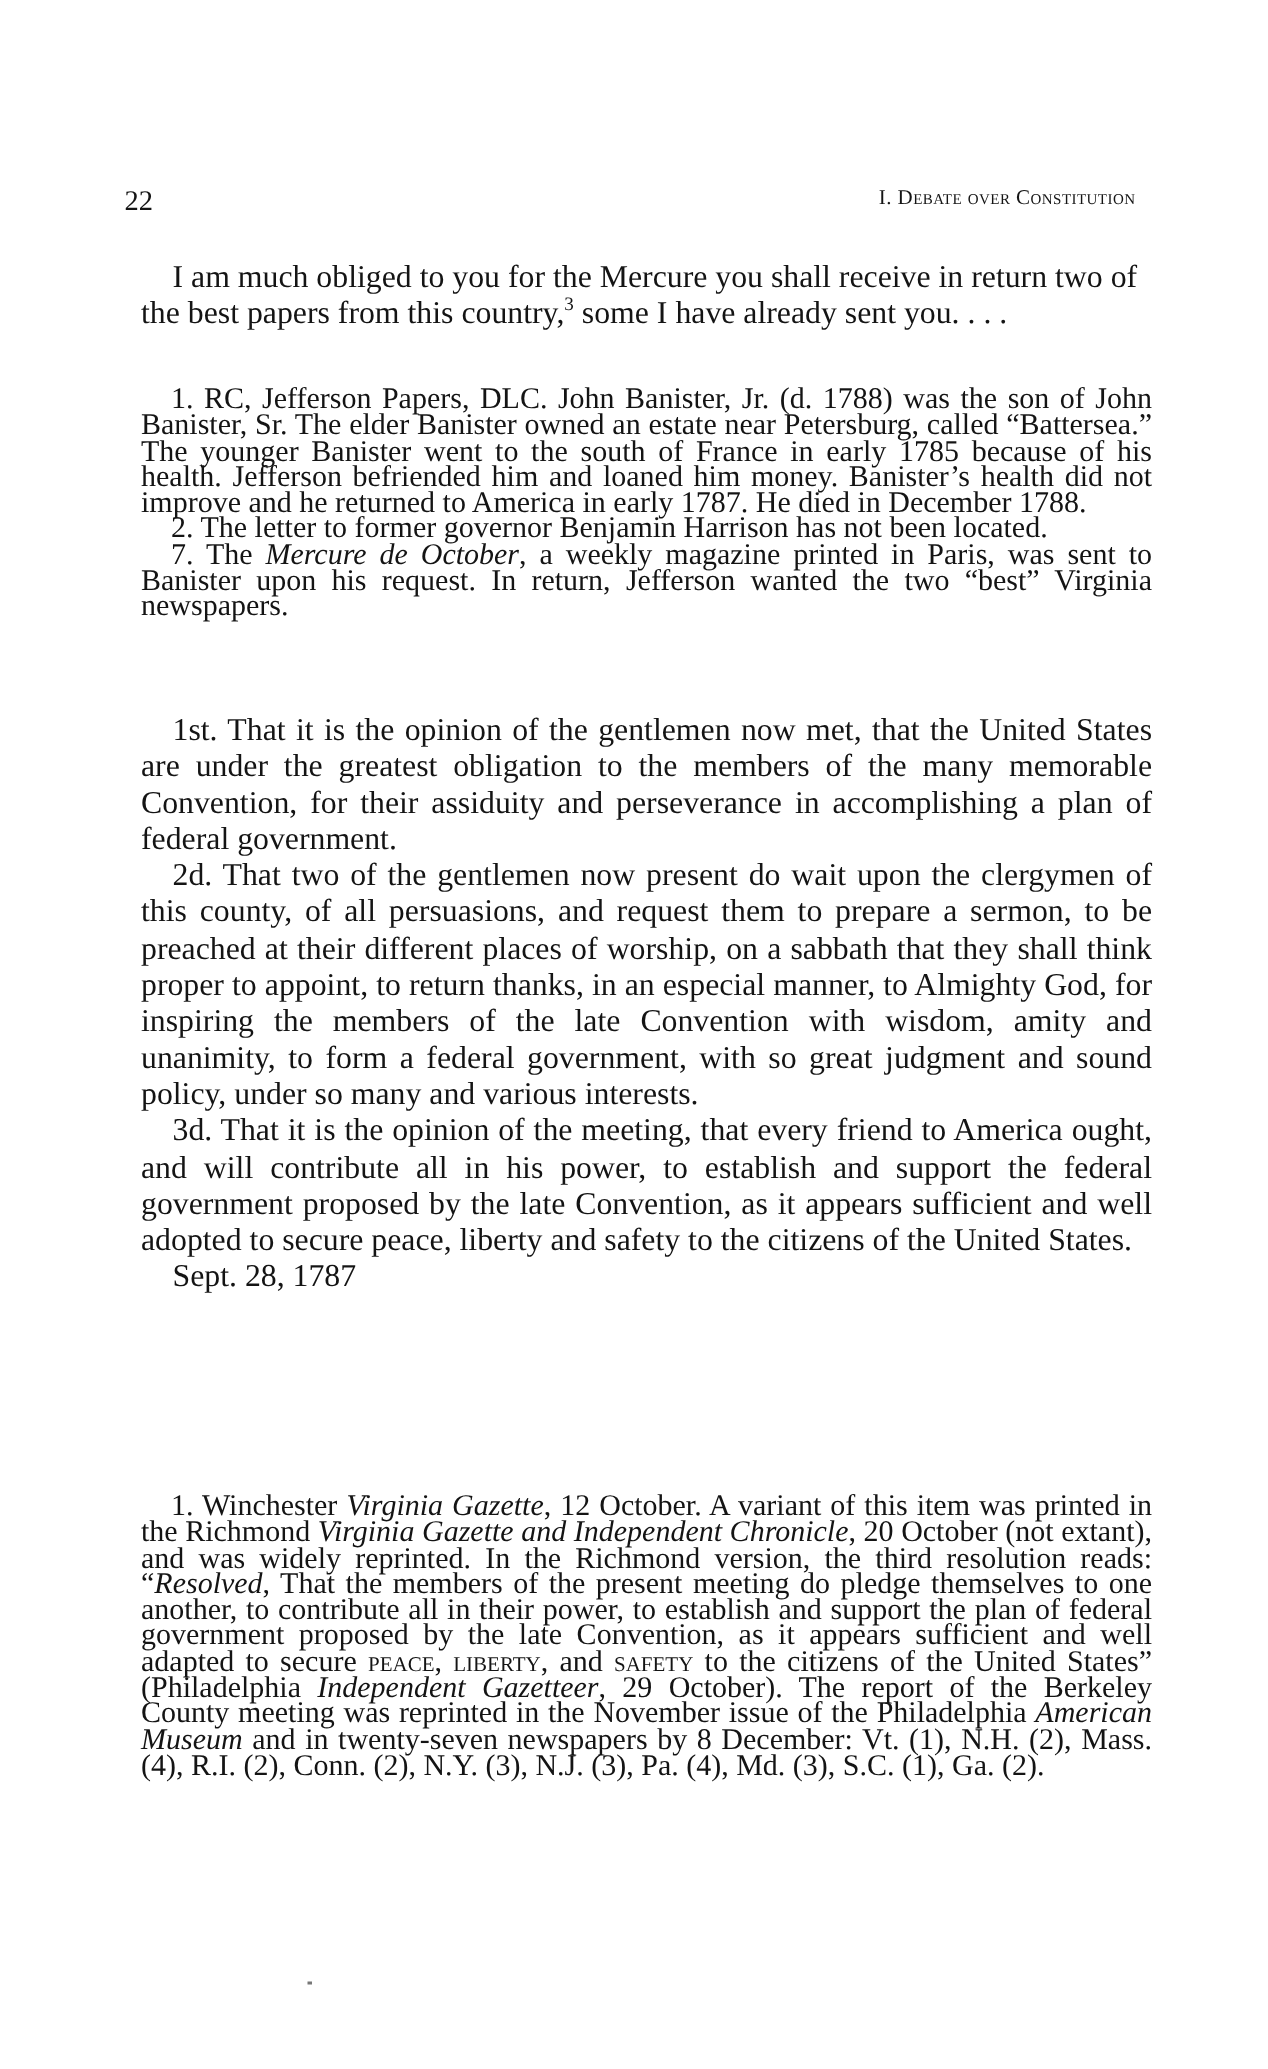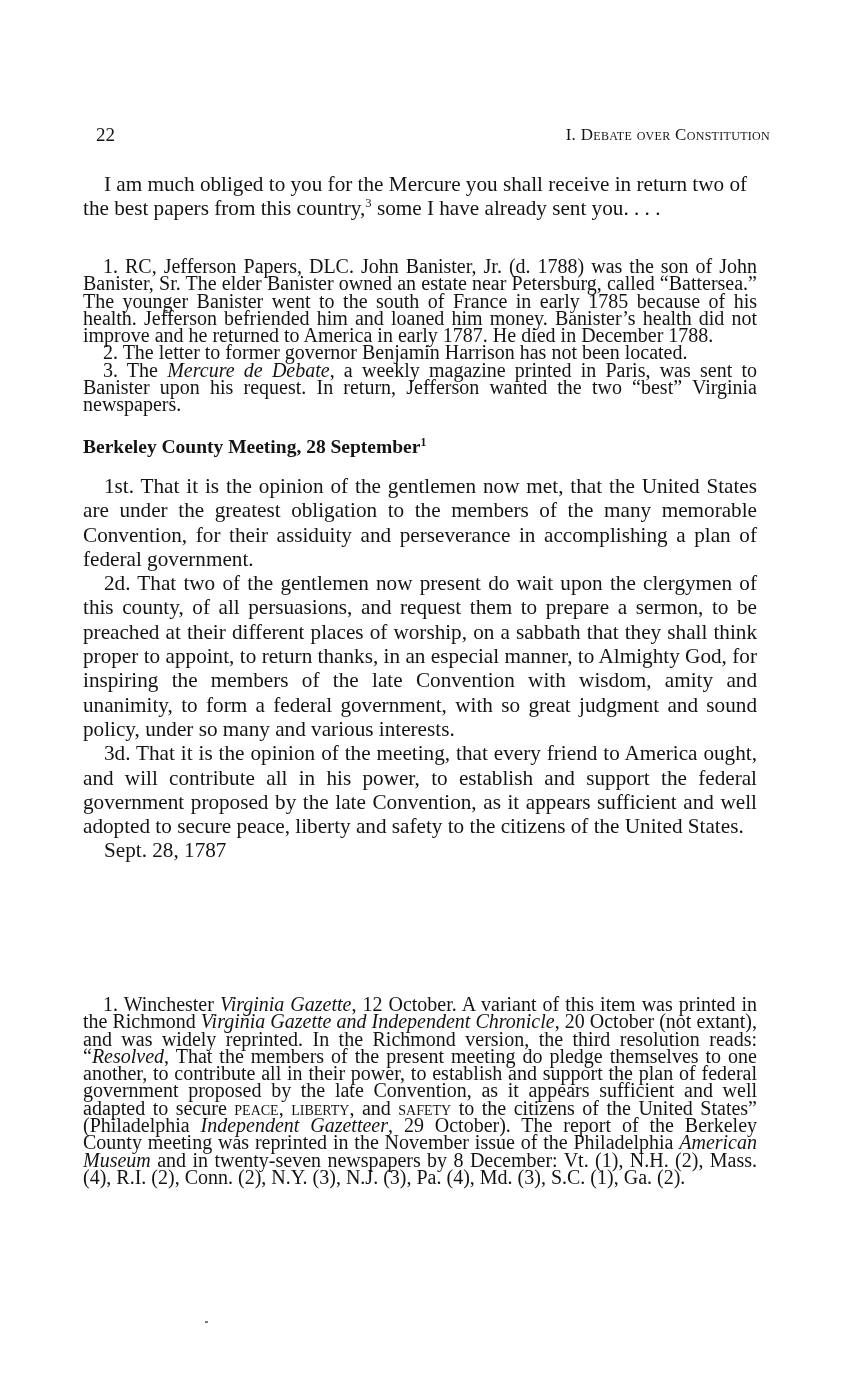--- a/index.html
+++ b/index.html
@@ -2,25 +2,25 @@
 <html><head>
 <meta charset="utf-8">
 <style>
   html, body { margin: 0; padding: 0; background: #ffffff; }
   body {
     width: 845px; height: 1379px; position: relative; overflow: hidden;
     font-family: "Liberation Serif", "DejaVu Serif", serif;
     color: #141414;
   }
   .page { position: absolute; left: 0; top: 0; width: 845px; height: 1379px; }
-  .col { position: absolute; left: 83px; width: 674px; }
+  .col { position: absolute; left: 94px; width: 674px; }
 
-  .running-head { position: absolute; top: 124px; left: 96px; width: 674px; height: 26px; }
+  .running-head { position: absolute; top: 124px; left: 83px; width: 674px; height: 26px; }
   .page-num { position: absolute; left: 0; top: 0; font-size: 19px; }
-  .chapter-title { position: absolute; right: 0; top: 1px; font-size: 17px; letter-spacing: 0.3px; font-variant: small-caps; }
+  .chapter-title { position: absolute; right: 0; top: 1px; font-size: 14px; letter-spacing: 0.3px; font-variant: small-caps; }
 
   .body-text { font-size: 21.2px; line-height: 24.3px; text-align: justify; margin: 0; }
   .body-text .p { text-indent: 21px; margin: 0; text-align: justify; }
   .body-text .p.last-left { text-align: left; }
 
   .notes { font-size: 20px; line-height: 17.3px; margin: 0; }
   .notes .n { text-indent: 20px; margin: 0; text-align: justify; }
 
   .heading { font-weight: bold; font-size: 19.5px; margin: 0; }
   sup { font-size: 60%; vertical-align: super; line-height: 0; }
@@ -39,26 +39,23 @@
     <span class="chapter-title">I. Debate over Constitution</span>
   </div>
 
   <div class="col body-text" style="top:172px;">
     <p class="p last-left"><span>I am much obliged to you for the Mercure you shall receive in return two of the best papers from this country,</span><sup>3</sup><span> some I have already sent you. . . .</span></p>
   </div>
 
   <div class="col notes" style="top:258px;">
     <p class="n">1. RC, Jefferson Papers, DLC. John Banister, Jr. (d. 1788) was the son of John Banister, Sr. The elder Banister owned an estate near Petersburg, called “Battersea.” The younger Banister went to the south of France in early 1785 because of his health. Jefferson befriended him and loaned him money. Banister’s health did not improve and he returned to America in early 1787. He died in December 1788.</p>
     <p class="n">2. The letter to former governor Benjamin Harrison has not been located.</p>
-    <p class="n"><span>3. The </span><i>Mercure de Debate</i><span>, a weekly magazine printed in Paris, was sent to Banister upon his request. In return, Jefferson wanted the two “best” Virginia newspapers.</span></p>
+    <p class="n"><span>7. The </span><i>Mercure de October</i><span>, a weekly magazine printed in Paris, was sent to Banister upon his request. In return, Jefferson wanted the two “best” Virginia newspapers.</span></p>
   </div>
 
-  <div class="col" style="top:436px;">
-    <h2 class="heading"><span>Berkeley County Meeting, 28 September</span><sup>1</sup></h2>
-  </div>
 
   <div class="col body-text" style="top:474px;">
     <p class="p">1st. That it is the opinion of the gentlemen now met, that the United States are under the greatest obligation to the members of the many memorable Convention, for their assiduity and perseverance in accomplishing a plan of federal government.</p>
     <p class="p">2d. That two of the gentlemen now present do wait upon the clergymen of this county, of all persuasions, and request them to prepare a sermon, to be preached at their different places of worship, on a sabbath that they shall think proper to appoint, to return thanks, in an especial manner, to Almighty God, for inspiring the members of the late Convention with wisdom, amity and unanimity, to form a federal government, with so great judgment and sound policy, under so many and various interests.</p>
     <p class="p">3d. That it is the opinion of the meeting, that every friend to America ought, and will contribute all in his power, to establish and support the federal government proposed by the late Convention, as it appears sufficient and well adopted to secure peace, liberty and safety to the citizens of the United States.</p>
     <p class="p last-left">Sept. 28, 1787</p>
   </div>
 
   <div class="col notes" style="top:996px;">
     <p class="n" id="section-note"><span>1. Winchester </span><i>Virginia Gazette</i><span>, 12 October. A variant of this item was printed in the Richmond </span><i>Virginia Gazette and Independent Chronicle</i><span>, 20 October (not extant), and was widely reprinted. In the Richmond version, the third resolution reads: “</span><i>Resolved</i><span>, That the members of the present meeting do pledge themselves to one another, to contribute all in their power, to establish and support the plan of federal government proposed by the late Convention, as it appears sufficient and well adapted to secure </span><span class="sc">peace, liberty,</span><span> and </span><span class="sc">safety</span><span> to the citizens of the United States” (Philadelphia </span><i>Independent Gazetteer</i><span>, 29 October). The report of the Berkeley County meeting was reprinted in the November issue of the Philadelphia </span><i>American Museum</i><span> and in twenty-seven newspapers by 8 December: Vt. (1), N.H. (2), Mass. (4), R.I. (2), Conn. (2), N.Y. (3), N.J. (3), Pa. (4), Md. (3), S.C. (1), Ga. (2).</span></p>

